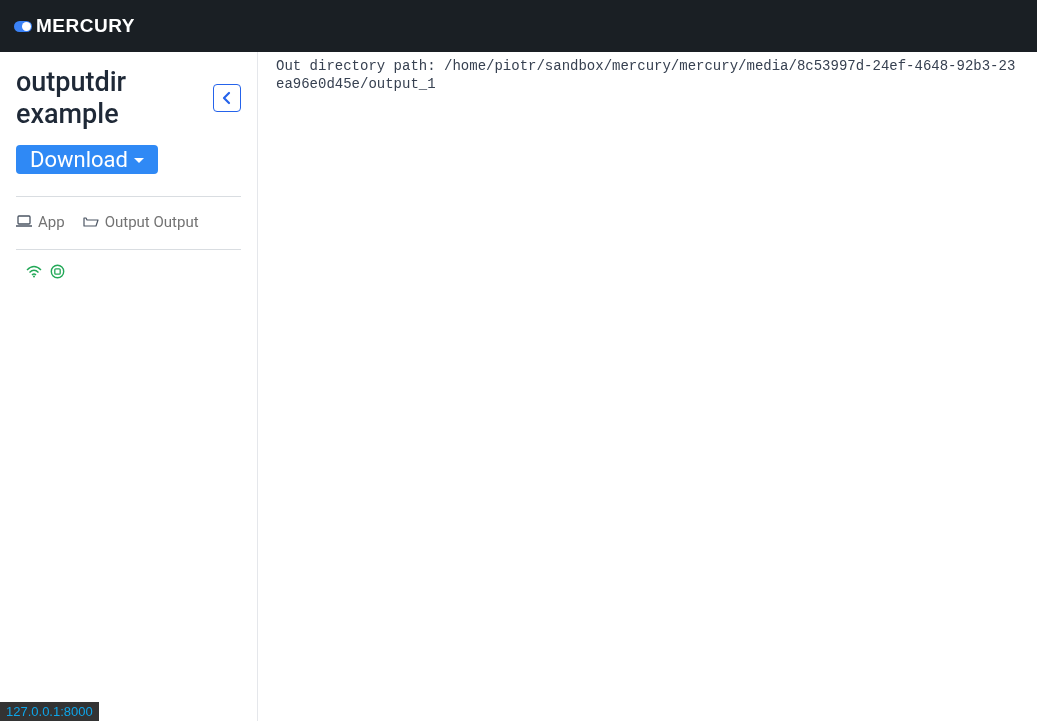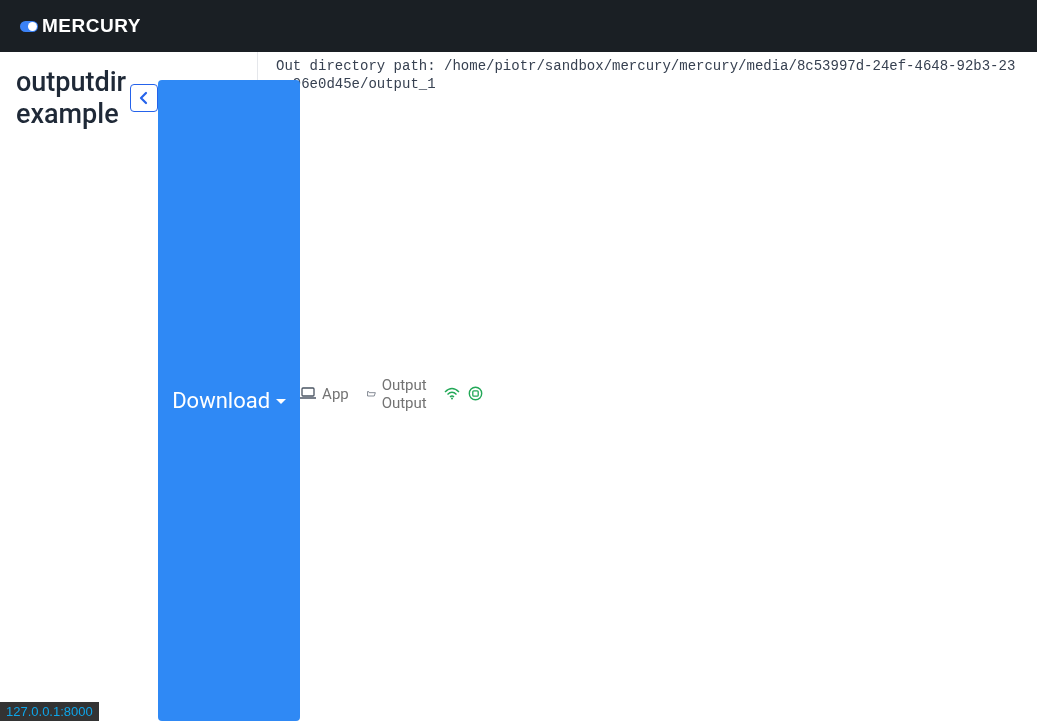--- a/index.html
+++ b/index.html
@@ -13,21 +13,21 @@
       height: 721px;
       overflow: hidden;
       position: relative;
       background: #fff;
     }
     .topbar {
       height: 52px;
       background: #1a1f24;
       display: flex;
       align-items: center;
-      padding: 0 20px;
+      padding: 0 14px;
     }
     .logo-wrap {
       display: flex;
       align-items: center;
       gap: 4px;
     }
     .toggle-pill {
       width: 18px;
       height: 11px;
       background: #3b82f6;
@@ -55,21 +55,21 @@
     .layout {
       display: flex;
       height: calc(100% - 52px);
     }
     .sidebar {
       width: 258px;
       background: #fff;
       border-right: 1px solid #e5e7eb;
       padding: 14px 16px 0 16px;
       display: flex;
-      flex-direction: row;
+      flex-direction: column;
       position: relative;
     }
     .title-row {
       display: flex;
       align-items: flex-start;
       justify-content: space-between;
     }
     .page-title {
       font-size: 27px;
       font-weight: 500;

